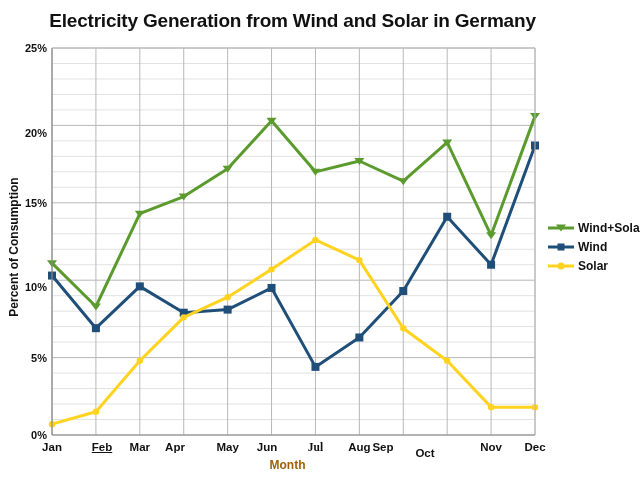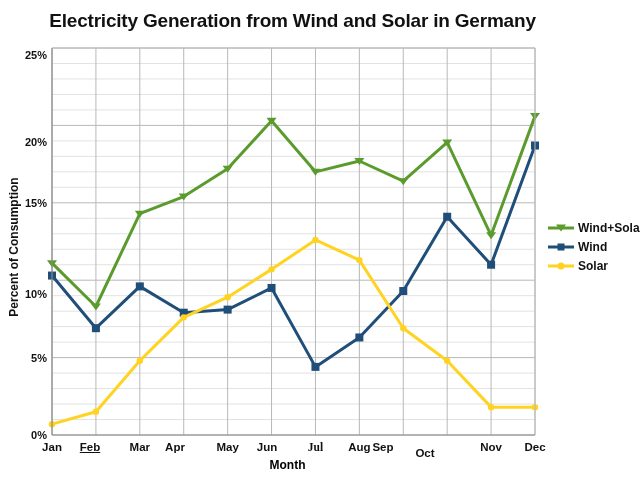--- a/index.html
+++ b/index.html
@@ -21,21 +21,21 @@
     position:absolute;
     left:-86px;top:240px;
     width:200px;
     transform:rotate(-90deg);
     transform-origin:center center;
     text-align:center;
     font-size:12px;font-weight:bold;color:#111111;
   }
   .x-axis-title{
     position:absolute;left:40px;top:458px;width:495px;
-    text-align:center;font-size:12px;font-weight:bold;color:#000000;
+    text-align:center;font-size:12px;font-weight:bold;color:#a16207;
   }
   .plot{
     position:absolute;
     left:52px;top:48px;
     width:483px;height:387px;
     box-sizing:border-box;
   }
   .ytick-label{
     position:absolute;
     right:100%;
@@ -170,28 +170,28 @@
           <circle cx="483" cy="359.13599999999997" r="3.2" fill="#FFD320"></circle>
         </g>
         <line x1="0" x2="0" y1="0" y2="387" stroke="#8a8a8a" stroke-width="1.2"></line>
         <line x1="0" x2="483" y1="387" y2="387" stroke="#8a8a8a" stroke-width="1.2"></line>
         <line x1="483" x2="483" y1="0" y2="387" stroke="#b8b8b8" stroke-width="1"></line>
         <line x1="0" x2="483" y1="0" y2="0" stroke="#b8b8b8" stroke-width="1"></line>
       </svg>
     <div id="ytick-layer">
         <div class="ytick-label" style="top: 387px;">0%</div>
         <div class="ytick-label" style="top: 309.6px;">5%</div>
-        <div class="ytick-label" style="top: 246px; margin-left: 32px;">10%</div>
+        <div class="ytick-label" style="top: 239px; margin-left: 32px;">10%</div>
         <div class="ytick-label" style="top: 154.8px;">15%</div>
-        <div class="ytick-label" style="top: 94px; margin-left: 26px;">20%</div>
-        <div class="ytick-label" style="top: 7px;">25%</div>
+        <div class="ytick-label" style="top: 85px; margin-left: 26px;">20%</div>
+        <div class="ytick-label" style="top: 0px;">25%</div>
       </div>
     <div id="xtick-layer">
         <div class="xtick-label" style="left: 0px;">Jan</div>
-        <div class="xtick-label" style="left: 38px; text-decoration: underline;">Feb</div>
+        <div class="xtick-label" style="left: 50px; text-decoration: underline;">Feb</div>
         <div class="xtick-label" style="left: 87.8182px;">Mar</div>
         <div class="xtick-label" style="left: 123px;">Apr</div>
         <div class="xtick-label" style="left: 175.636px; text-align: center;">May</div>
         <div class="xtick-label" style="left: 215px;">Jun</div>
         <div class="xtick-label" style="left: 263.455px; font-family: Liberation Serif, serif;">Jul</div>
         <div class="xtick-label" style="left: 307.364px;">Aug</div>
         <div class="xtick-label" style="left: 331px;">Sep</div>
         <div class="xtick-label" style="left: 373px; margin-top: 12px;">Oct</div>
         <div class="xtick-label" style="left: 439px;">Nov</div>
         <div class="xtick-label" style="left: 483px;">Dec</div>

